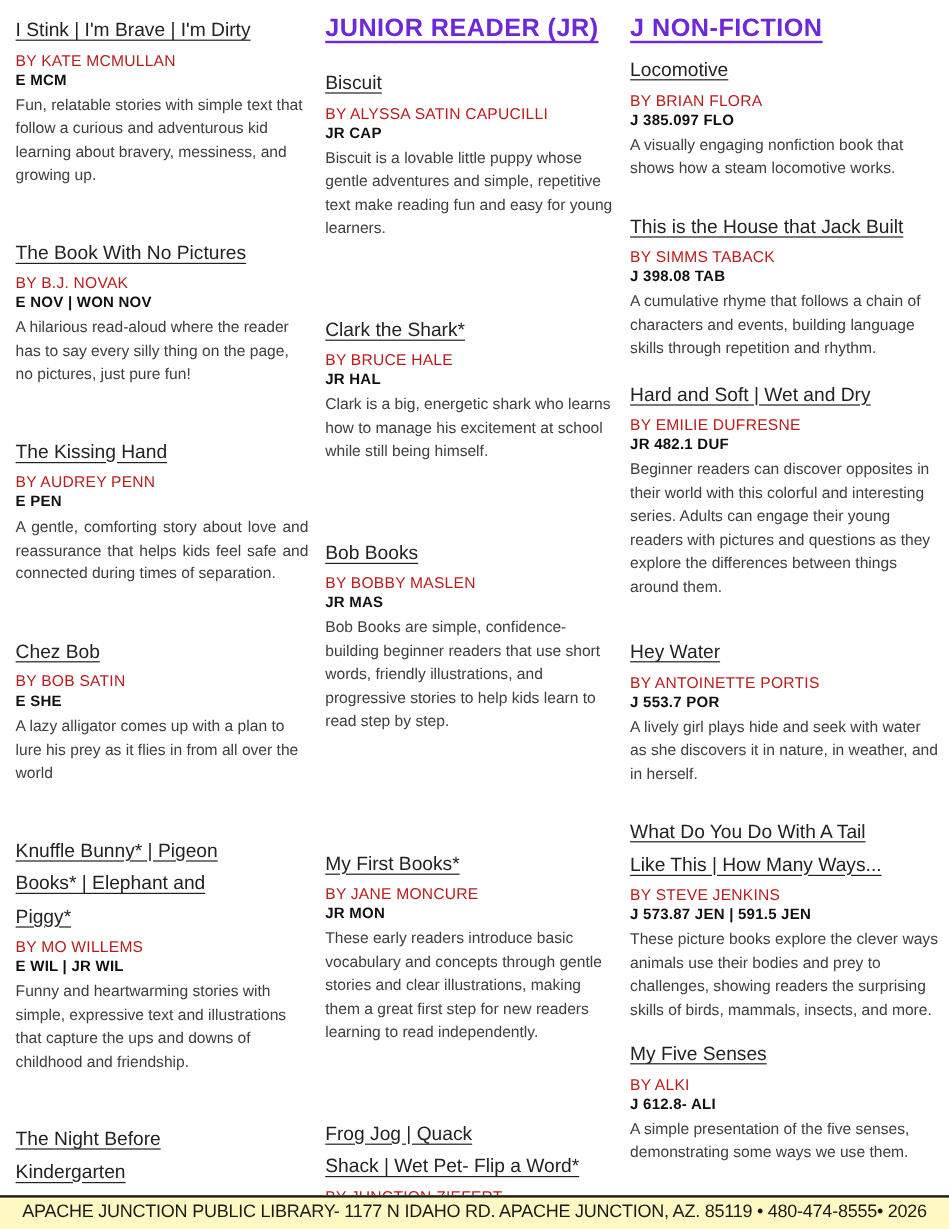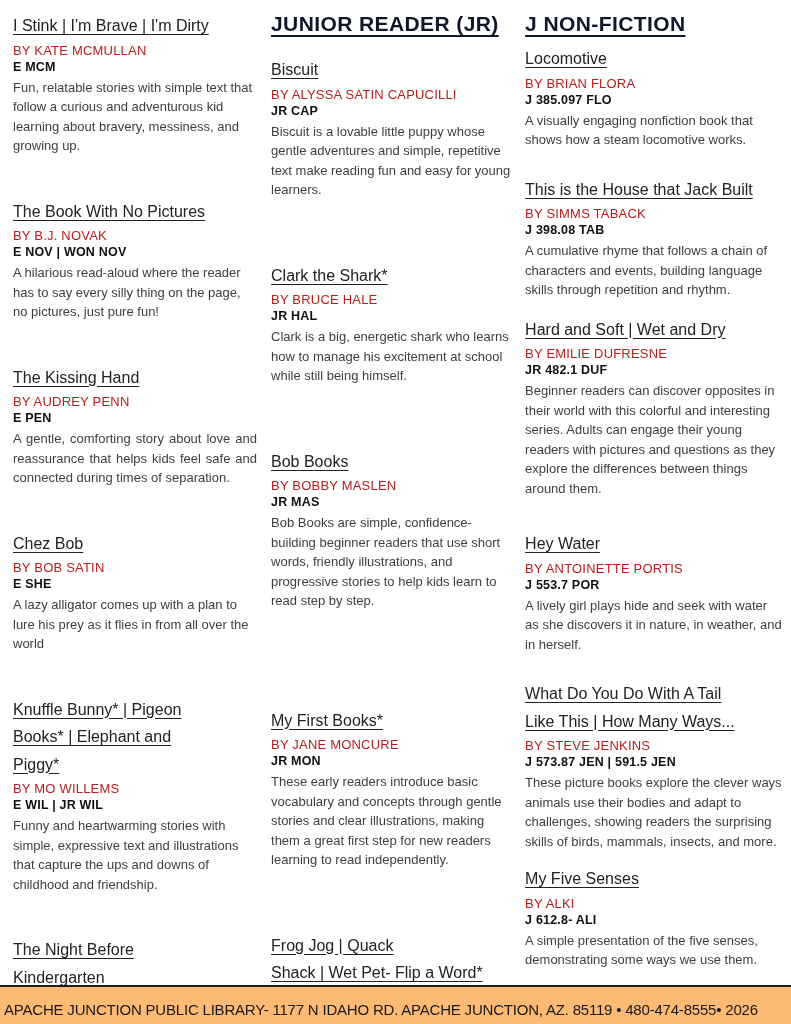--- a/index.html
+++ b/index.html
@@ -16,21 +16,21 @@
     padding: 12px 8px 0 13px;
     gap: 14px;
     height: 998px;
     overflow: hidden;
   }
   .col-1 { width: 246px; }
   .col-2 { width: 242px; }
   .col-3 { width: 260px; }
 
   .col-header {
-    font-size: 21px; font-weight: bold; color: #0f172a;
+    font-size: 21px; font-weight: bold; color: #6d28d9;
     letter-spacing: .4px;
     text-decoration: underline;
     text-underline-offset: 4px;
     margin: 0 0 20px 0;
   }
   .col-3 .col-header { margin-bottom: 9px; }
 
   .entry { margin-bottom: 42px; }
   .col-2 .entry { margin-bottom: 62px; }
   .col-2 .entry:nth-of-type(3) { margin-bottom: 96px; }
@@ -56,24 +56,24 @@
     letter-spacing: .2px; margin-bottom: 4px;
   }
   .desc {
     font-size: 13px; line-height: 1.5; color: #3e3e3e; margin: 0;
   }
   
   .col-1 .entry:nth-of-type(3) .desc { text-align: justify; }
 
   .footer {
     position: absolute; left: 0; right: 0; bottom: 0;
-    background: #fdba74;
+    background: #fef9c3;
     border-top: 2px solid #1d1d1d;
-    padding: 14px 4px 6px 4px;
-    text-align: left;
+    padding: 3px 4px 6px 4px;
+    text-align: center;
   }
   .footer-text {
     font-size: 15px; color: #1a1a1a;
     letter-spacing: -0.2px;
     white-space: nowrap;
   }
 </style>
 </head>
 <body>
 
@@ -180,21 +180,21 @@
         <h3 class="title">Hey Water</h3>
         <div class="author">BY ANTOINETTE PORTIS</div>
         <div class="call">J 553.7 POR</div>
         <p class="desc">A lively girl plays hide and seek with water as she discovers it in nature, in weather, and in herself.</p>
       </article>
       <article class="entry">
         <h3 class="title">What Do You Do With A Tail
 Like This | How Many Ways...</h3>
         <div class="author">BY STEVE JENKINS</div>
         <div class="call">J 573.87 JEN | 591.5 JEN</div>
-        <p class="desc">These picture books explore the clever ways animals use their bodies and adapt to challenges, showing readers the surprising skills of birds, mammals, insects, and more.</p>
+        <p class="desc">These picture books explore the clever ways animals use their bodies and prey to challenges, showing readers the surprising skills of birds, mammals, insects, and more.</p>
       </article>
       <article class="entry">
         <h3 class="title">My Five Senses</h3>
         <div class="author">BY ALKI</div>
         <div class="call">J 612.8- ALI</div>
         <p class="desc">A simple presentation of the five senses, demonstrating some ways we use them.</p>
       </article>
       <article class="entry">
         <h3 class="title">Pizza: A Slice of History</h3>
 

